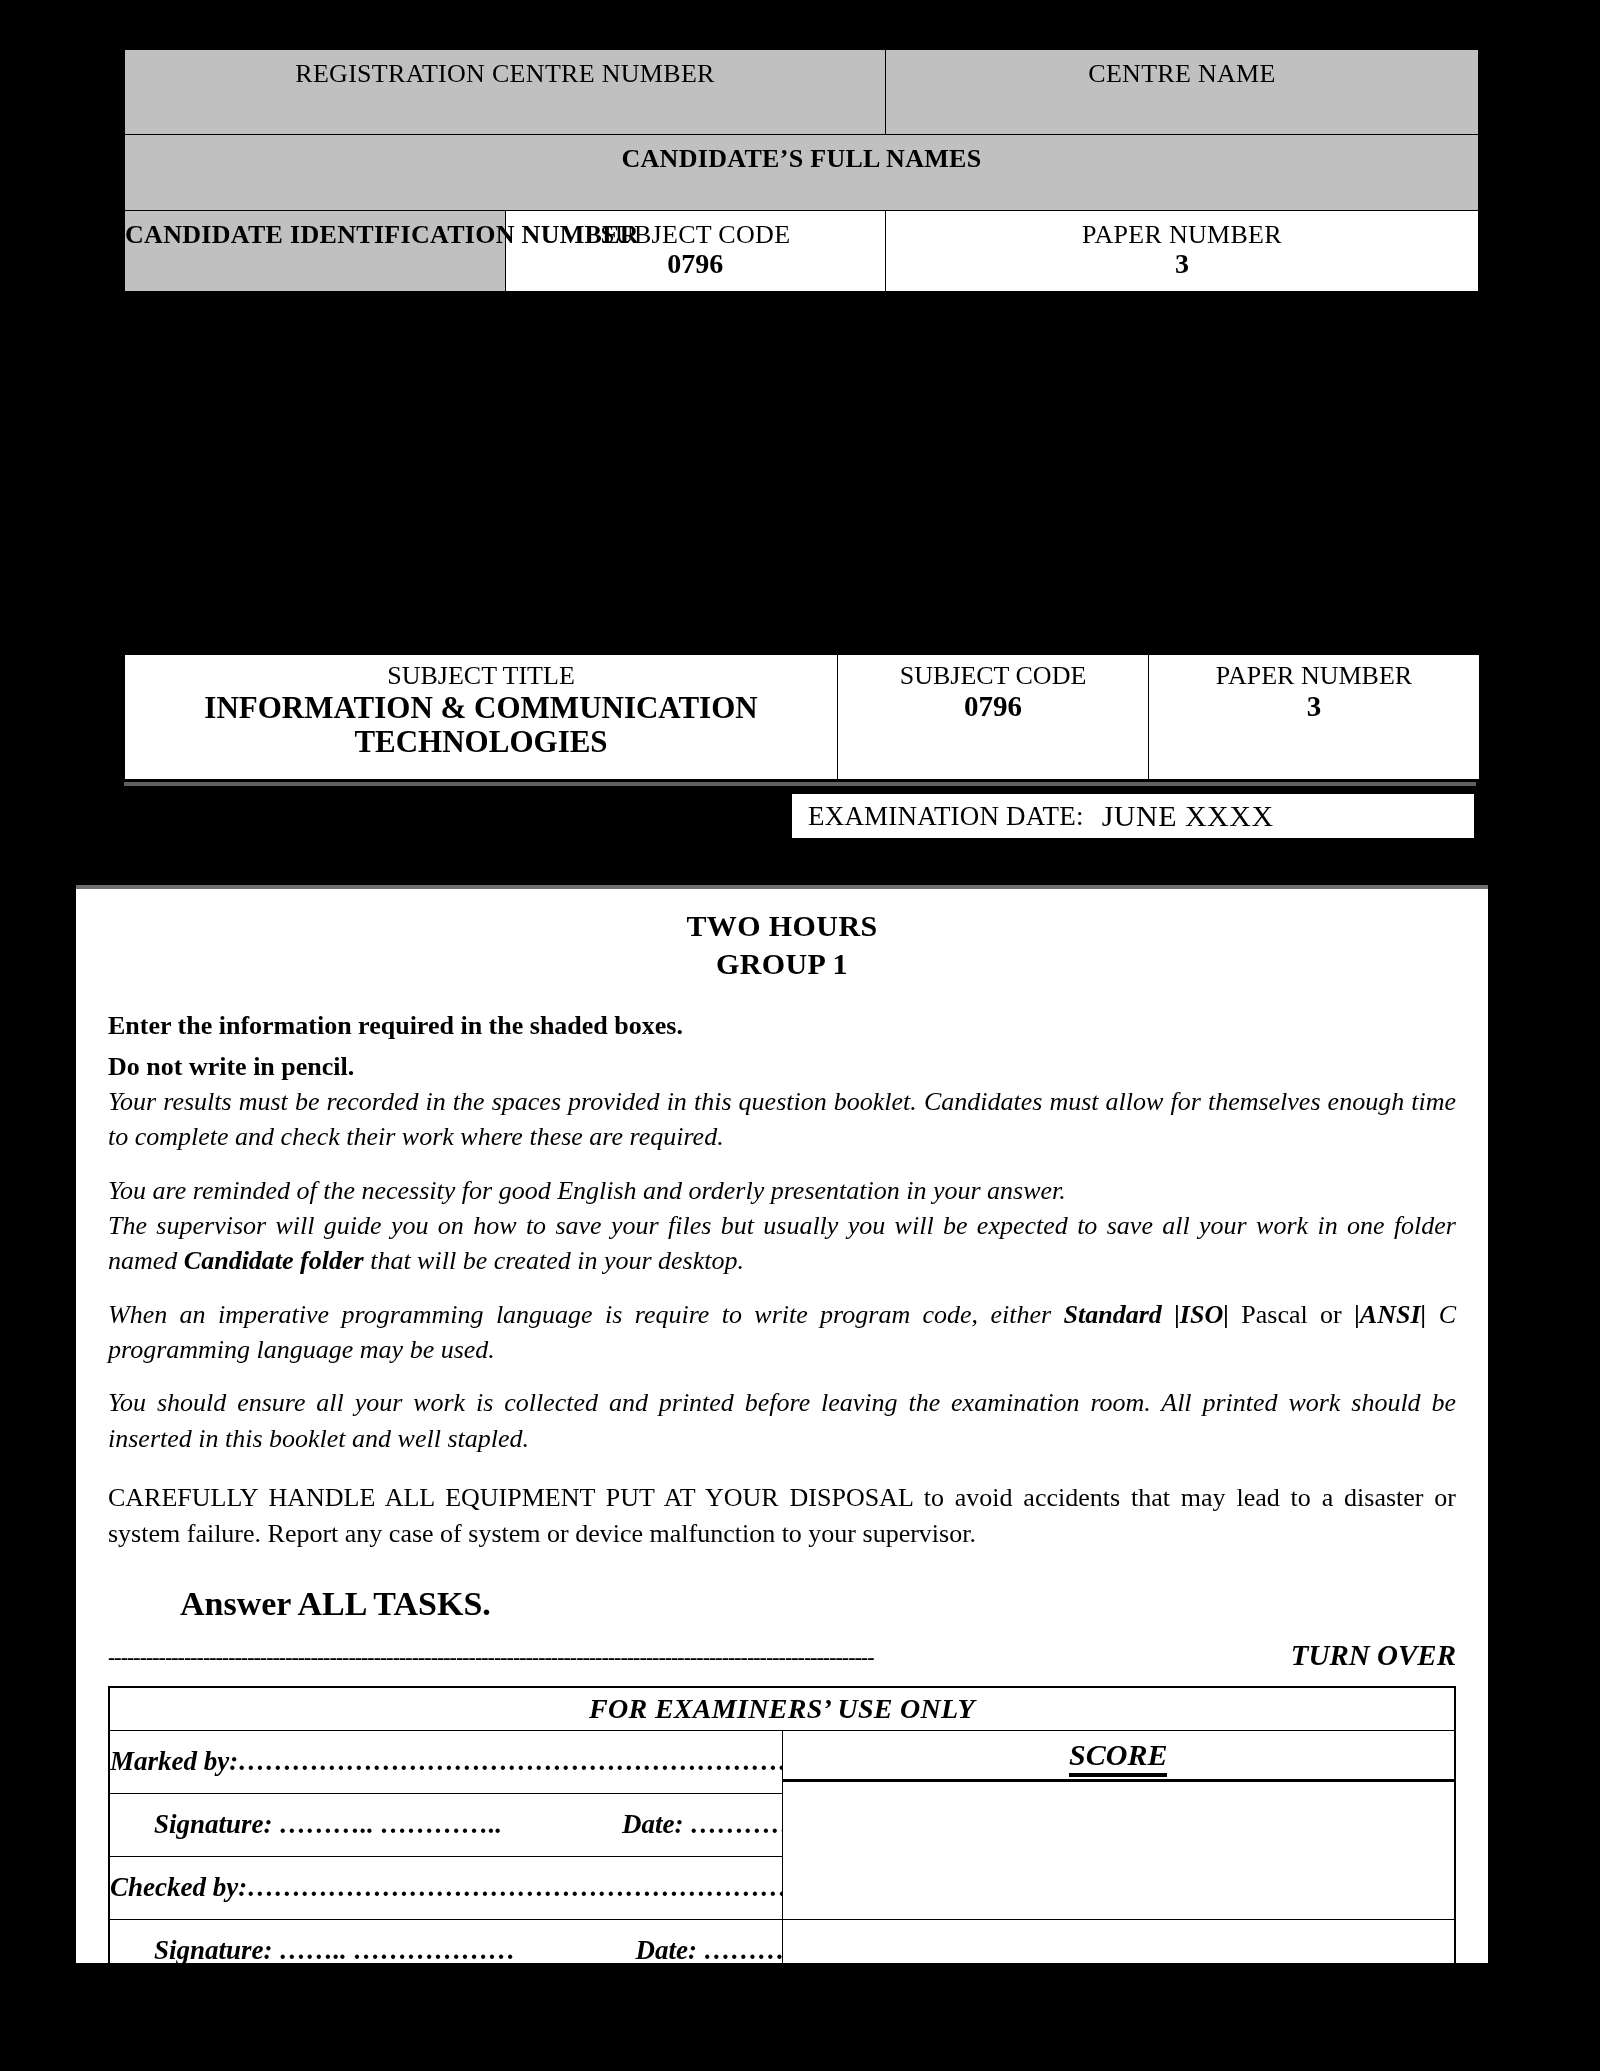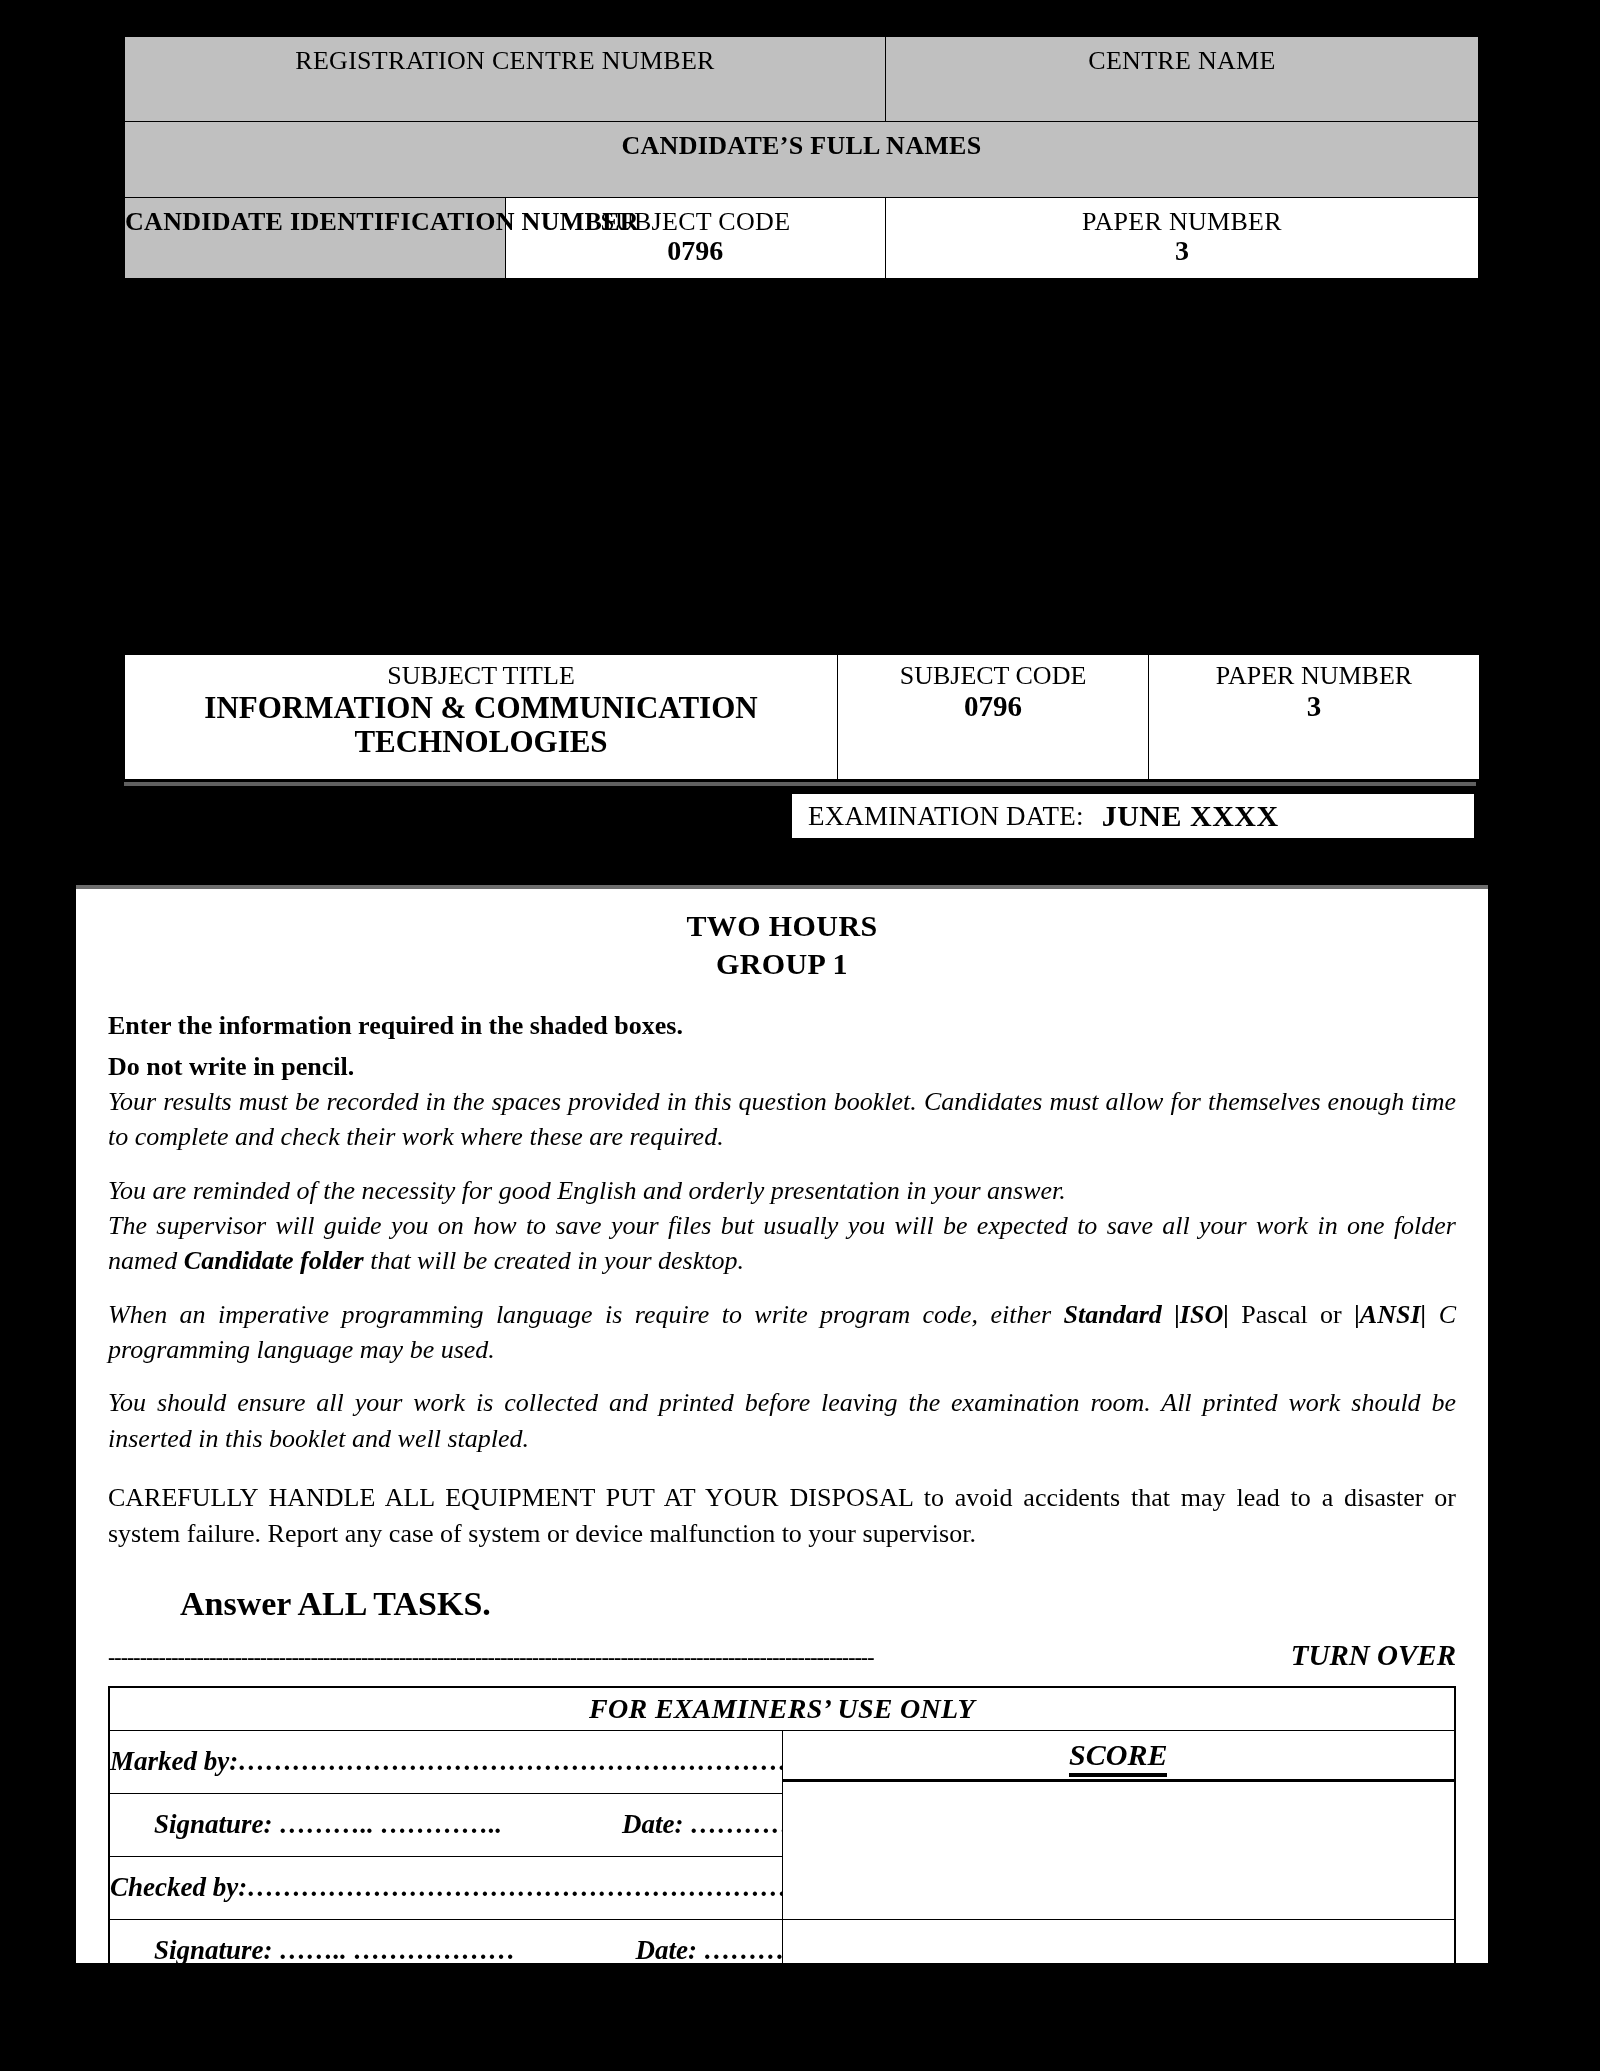--- a/index.html
+++ b/index.html
@@ -13,21 +13,21 @@
     position: relative;
     overflow: hidden;
     font-family: "Liberation Serif", "DejaVu Serif", serif;
     color: #000;
   }
 
   
   .top-table {
     position: absolute;
     left: 124px;
-    top: 36px;
+    top: 49px;
     width: 1352px;
     border-collapse: collapse;
     background: #ffffff;
     table-layout: fixed;
   }
   .top-table td {
     border: 1.5px solid #000;
     padding: 0;
     vertical-align: top;
   }
@@ -114,21 +114,21 @@
     display: flex;
     align-items: center;
     padding-left: 16px;
   }
   .date-lbl {
     font-size: 27px;
     letter-spacing: .2px;
   }
   .date-val {
     font-size: 30px;
-    font-weight: bold;
+    font-weight: normal;
     margin-left: 18px;
     letter-spacing: .5px;
   }
 
   
   .panel {
     position: absolute;
     left: 76px;
     top: 885px;
     width: 1412px;

